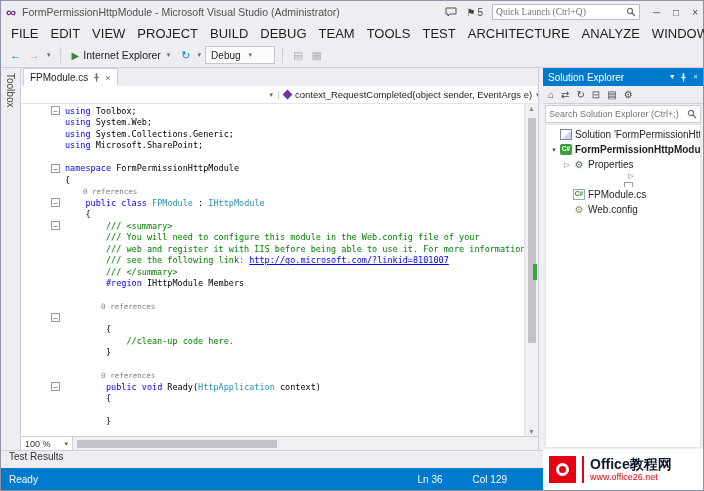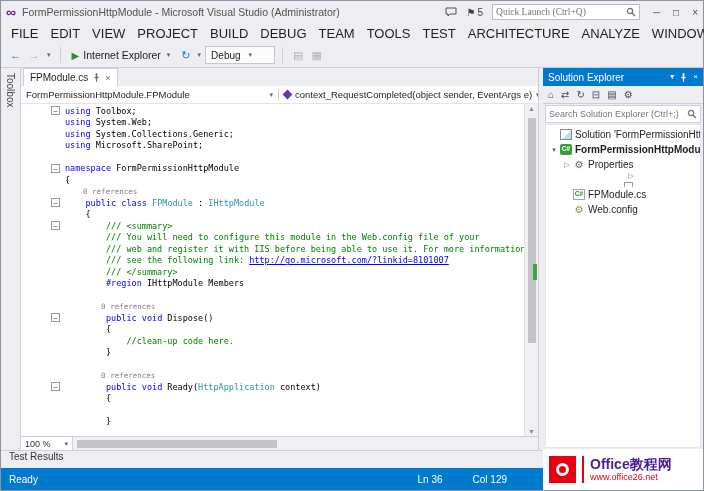--- a/index.html
+++ b/index.html
@@ -99,21 +99,21 @@
   
   .testresults{height:18px;border-top:1px solid #cccedb;display:flex;align-items:flex-start;padding:0 8px;font-size:10px;color:#333;flex:0 0 18px;background:#eeeef2}
   .statusbar{height:22px;background:#007acc;color:#fff;display:flex;align-items:center;padding:0 8px;font-size:10px;flex:0 0 22px}
   .sb-pos{margin-left:auto;display:flex;gap:30px;margin-right:188px;white-space:nowrap}
 
   
   .watermark{position:absolute;right:1px;bottom:1px;width:160px;height:41px;background:#fff;display:flex;align-items:center;padding:0 6px;gap:6px;z-index:50}
   .wm-logo{width:27px;height:27px;background:#e60012;display:flex;align-items:center;justify-content:center;flex:0 0 27px}
   .wm-ring{width:13px;height:13px;border:3px solid #fff;border-radius:50%}
   .wm-bar{width:2px;height:27px;background:#e60012}
-  .wm-title{color:#4c1d95;font-weight:bold;font-size:14px;line-height:15px;white-space:nowrap}
+  .wm-title{color:#0f172a;font-weight:bold;font-size:14px;line-height:15px;white-space:nowrap}
   .wm-url{color:#e60012;font-size:9px;line-height:10px;white-space:nowrap}
 
   svg{display:block}
 </style>
 </head>
 <body>
 
 <div class="window">
 
   <div class="titlebar">
@@ -200,21 +200,20 @@
             <svg width="7" height="9" viewBox="0 0 8 10">
                 <path d="M3 0h2v4.5h1.5v1H5L4.4 10h-.8L3 5.5H1.5v-1H3z" fill="#6d6d70"></path>
               </svg>
           </span>
           <span class="x">×</span>
         </span>
       </div>
 
       <div class="breadcrumb">
         <span class="bc-left">
-          <span>FormPermissionHttpModule.FPModule</span>
           <span class="bc-caret">▾</span>
         </span>
         <span class="bc-right">
           <span class="method-glyph"></span>
           <span>context_RequestCompleted(object sender, EventArgs e)</span>
           <span class="bc-caret">▾</span>
         </span>
       </div>
 
       <div class="code-wrap">
@@ -230,21 +229,21 @@
             <div class="code-line"><span class="fold-m"><span class="fold-box">–</span></span><span class="code-text"><span class="sg-p">    </span><span class="sg-k">public class</span><span class="sg-p"> </span><span class="sg-t">FPModule</span><span class="sg-p"> : </span><span class="sg-t">IHttpModule</span></span></div>
             <div class="code-line"><span class="fold-m"></span><span class="code-text"><span class="sg-p">    {</span></span></div>
             <div class="code-line"><span class="fold-m"><span class="fold-box">–</span></span><span class="code-text"><span class="sg-c">        /// &lt;summary&gt;</span></span></div>
             <div class="code-line"><span class="fold-m"></span><span class="code-text"><span class="sg-c">        /// You will need to configure this module in the Web.config file of your</span></span></div>
             <div class="code-line"><span class="fold-m"></span><span class="code-text"><span class="sg-c">        /// web and register it with IIS before being able to use it. For more information</span></span></div>
             <div class="code-line"><span class="fold-m"></span><span class="code-text"><span class="sg-c">        /// see the following link: </span><span class="sg-lnk">http://go.microsoft.com/?linkid=8101007</span></span></div>
             <div class="code-line"><span class="fold-m"></span><span class="code-text"><span class="sg-c">        /// &lt;/summary&gt;</span></span></div>
             <div class="code-line"><span class="fold-m"></span><span class="code-text"><span class="sg-p">        </span><span class="sg-k">#region</span><span class="sg-p"> IHttpModule Members</span></span></div>
             <div class="code-line"><span class="fold-m"></span><span class="code-text"></span></div>
             <div class="code-line lens"><span class="fold-m"></span><span class="code-text"><span class="sg-g">        0 references</span></span></div>
-            <div class="code-line"><span class="fold-m"><span class="fold-box">–</span></span><span class="code-text"><span class="sg-p">        </span><span class="sg-k">public void</span><span class="sg-p"> Dispose()</span></span></div>
+            <div class="code-line"><span class="fold-m"><span class="fold-box">–</span></span></div>
             <div class="code-line"><span class="fold-m"></span><span class="code-text"><span class="sg-p">        {</span></span></div>
             <div class="code-line"><span class="fold-m"></span><span class="code-text"><span class="sg-c">            //clean-up code here.</span></span></div>
             <div class="code-line"><span class="fold-m"></span><span class="code-text"><span class="sg-p">        }</span></span></div>
             <div class="code-line"><span class="fold-m"></span><span class="code-text"></span></div>
             <div class="code-line lens"><span class="fold-m"></span><span class="code-text"><span class="sg-g">        0 references</span></span></div>
             <div class="code-line"><span class="fold-m"><span class="fold-box">–</span></span><span class="code-text"><span class="sg-p">        </span><span class="sg-k">public void</span><span class="sg-p"> Ready(</span><span class="sg-t">HttpApplication</span><span class="sg-p"> context)</span></span></div>
             <div class="code-line"><span class="fold-m"></span><span class="code-text"><span class="sg-p">        {</span></span></div>
             <div class="code-line"><span class="fold-m"></span><span class="code-text"><span>            </span></span></div>
             <div class="code-line"><span class="fold-m"></span><span class="code-text"><span class="sg-p">        }</span></span></div>
             <div class="code-line"><span class="fold-m"></span><span class="code-text"></span></div>

